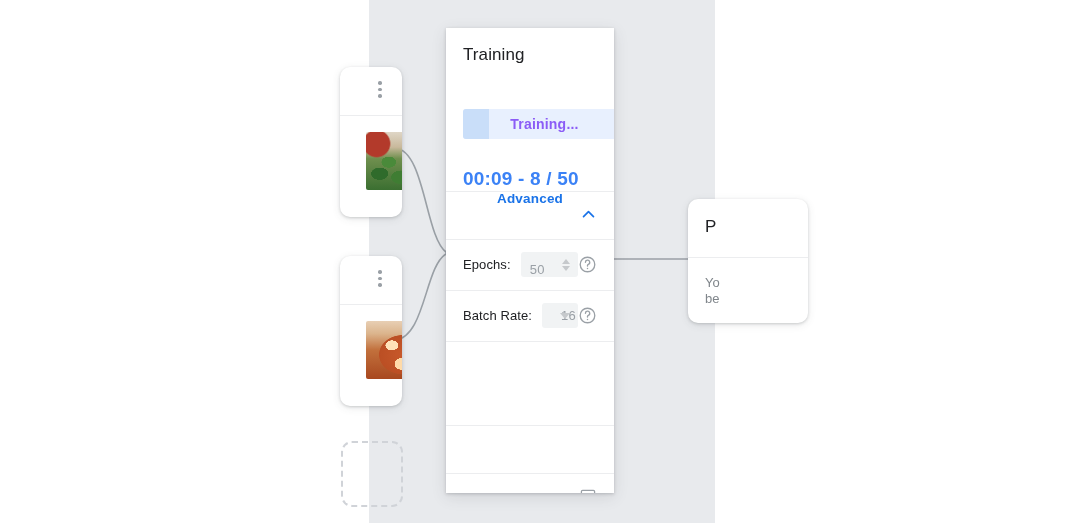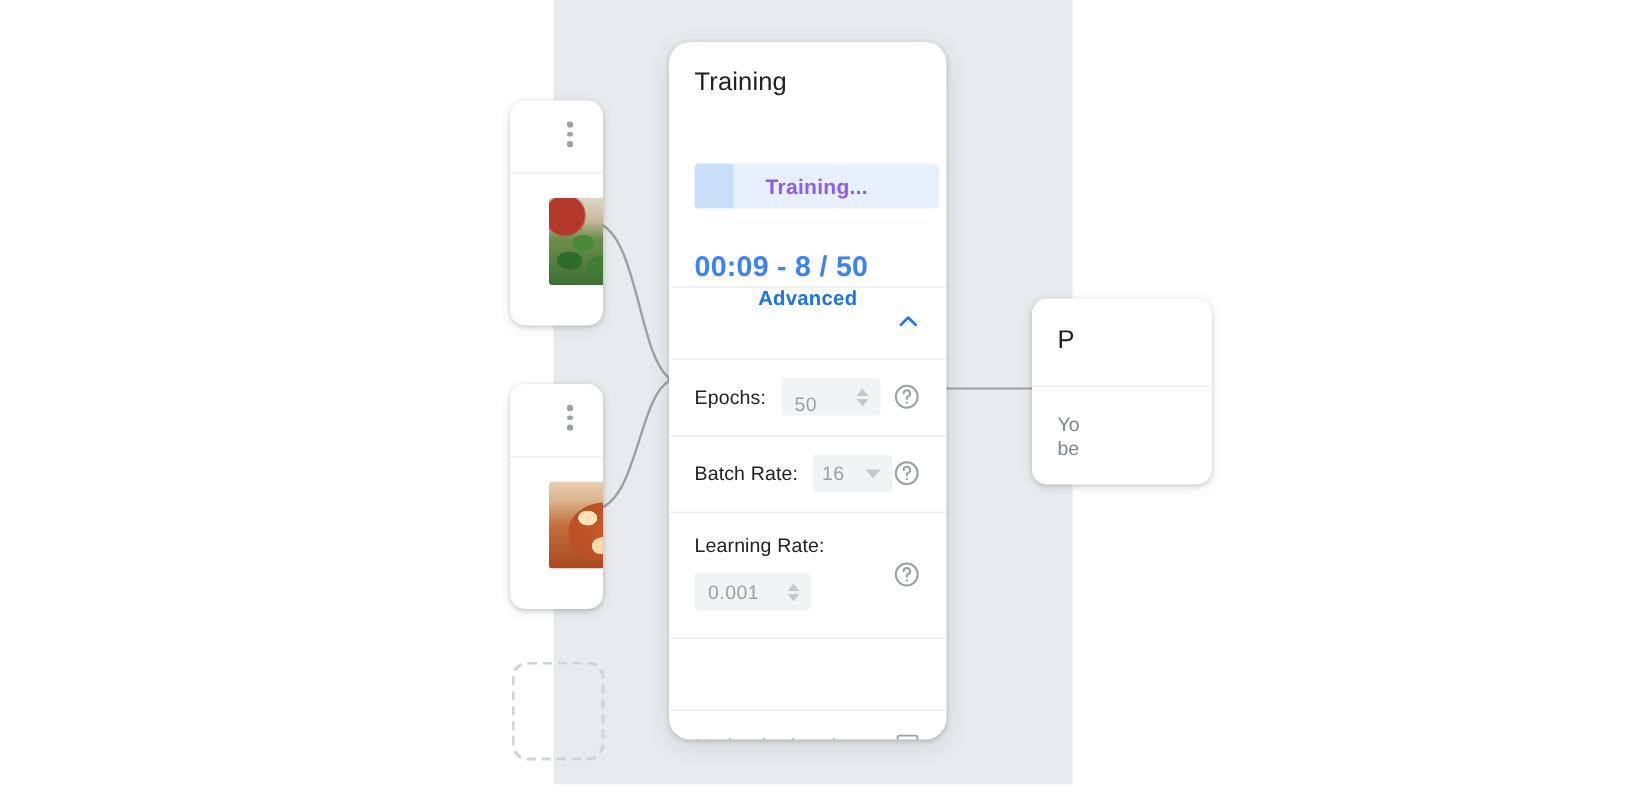--- a/index.html
+++ b/index.html
@@ -152,24 +152,24 @@
     line-height: 16px;
     color: #80868b;
     white-space: nowrap;
   }
 
   
   .training-panel {
     position: absolute;
     left: 446px;
     top: 28px;
-    width: 185px;
+    width: 168px;
     height: 465px;
     background: #ffffff;
-    border-radius: 14px;
+    border-radius: 0;
     box-shadow: 0 1px 3px rgba(60,64,67,0.24), 0 4px 14px rgba(60,64,67,0.13);
     box-sizing: border-box;
     overflow: hidden;
   }
   .tp-title {
     position: absolute;
     left: 17px;
     top: 17px;
     font-size: 17px;
     color: #202124;
@@ -329,21 +329,21 @@
     height: 25px;
     width: 62px;
     margin-left: 10px;
     box-sizing: border-box;
     display: flex;
     align-items: center;
   }
   .select-box .val {
     font-size: 13px;
     color: #9aa0a6;
-    padding-left: 6px;
+    padding-left: 19px;
     letter-spacing: .3px;
   }
   .caret {
     position: absolute;
     right: 8px;
     top: 50%;
     transform: translateY(-50%);
     width: 0;
     height: 0;
     border-left: 5px solid transparent;
@@ -486,39 +486,20 @@
         <svg width="19" height="19" viewBox="0 0 24 24" fill="none" stroke="#9aa0a6" stroke-width="1.7">
           <circle cx="12" cy="12" r="9.2"></circle>
           <path d="M9.4 9.3a2.7 2.7 0 1 1 3.6 2.5c-.7.3-1 .9-1 1.6v.5" stroke-linecap="round" fill="none"></path>
           <circle cx="12" cy="17" r="0.95" fill="#9aa0a6" stroke="none"></circle>
         </svg>
       </span>
     </div>
 
     <div class="divider d4"></div>
 
-    <div class="row-lr">
-      <div style="padding-top:14px;">
-        <span class="field-label">Learning Rate:</span>
-      </div>
-      <div class="num-input lr-input">
-        <span class="val">0.001</span>
-        <span class="spin">
-          <span class="up"></span>
-          <span class="down"></span>
-        </span>
-      </div>
-      <span class="lr-help">
-        <svg width="19" height="19" viewBox="0 0 24 24" fill="none" stroke="#9aa0a6" stroke-width="1.7">
-          <circle cx="12" cy="12" r="9.2"></circle>
-          <path d="M9.4 9.3a2.7 2.7 0 1 1 3.6 2.5c-.7.3-1 .9-1 1.6v.5" stroke-linecap="round" fill="none"></path>
-          <circle cx="12" cy="17" r="0.95" fill="#9aa0a6" stroke="none"></circle>
-        </svg>
-      </span>
-    </div>
 
     <div class="divider d5"></div>
 
 
     <div class="divider d6"></div>
 
     <div class="row row-hood">
       <span class="action-label">Under the hood</span>
       <span class="action-icon">
         <svg width="18" height="18" viewBox="0 0 24 24" fill="none" stroke="#9aa0a6" stroke-width="1.7" stroke-linejoin="round">

